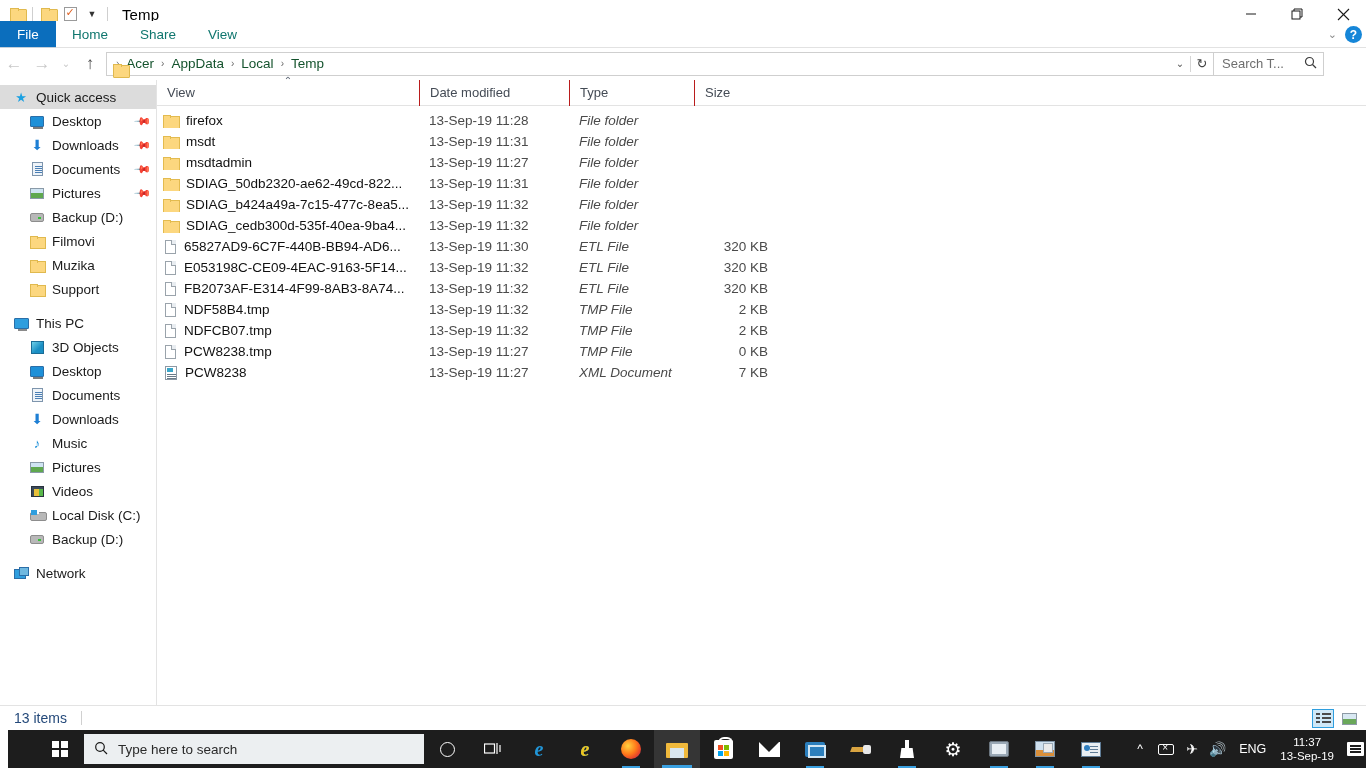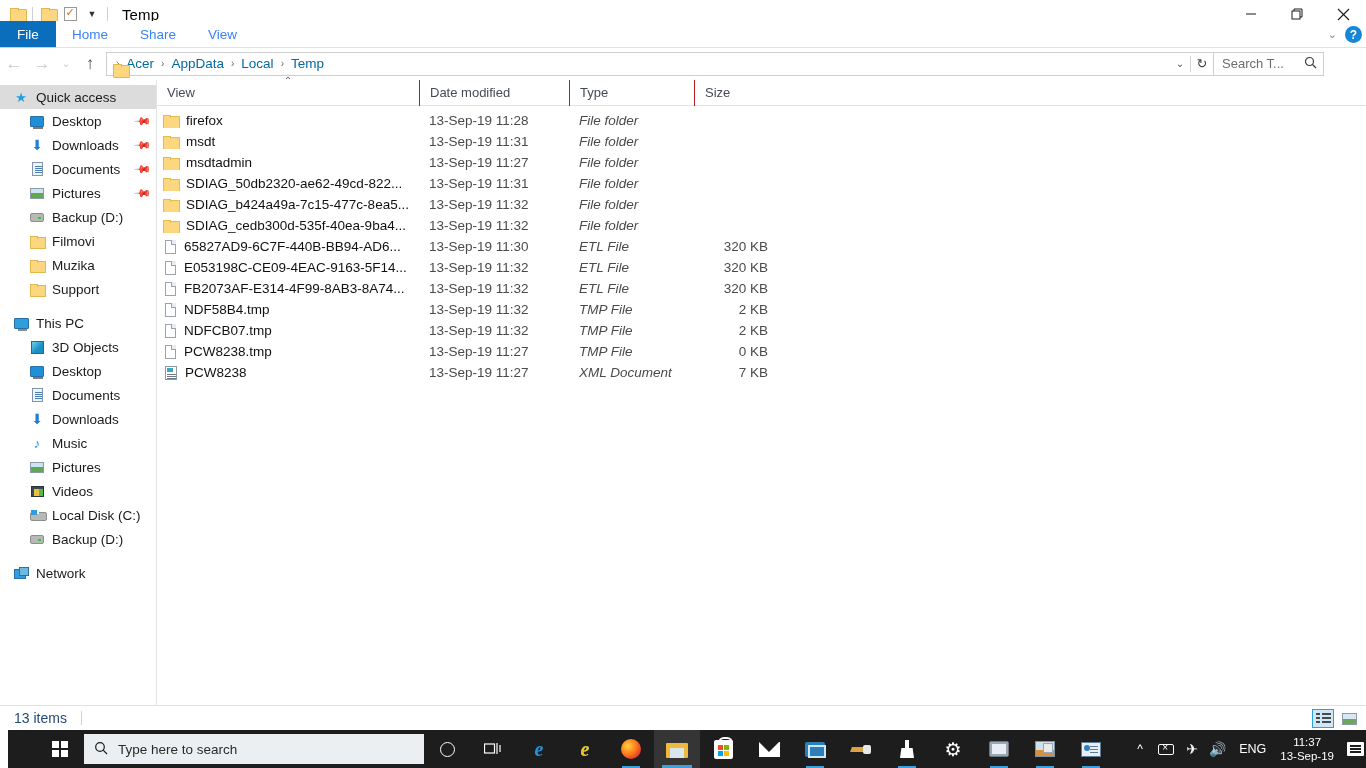--- a/index.html
+++ b/index.html
@@ -53,21 +53,21 @@
     font-size: 13px; color: #1a1a1a;
   }
   .wc svg { display:block; }
 
   
   .ribbon {
     position: absolute; top: 21px; left: 0; width: 1366px; height: 27px;
     background: #ffffff; display: flex; align-items: flex-start;
   }
   .rtab {
-    height: 27px; line-height: 27px; font-size: 13.5px; color: #3b82f6;
+    height: 27px; line-height: 27px; font-size: 13.5px; color: #0f766e;
     padding: 0 16px; text-align: center;
   }
   .rtab.file {
     background: #0b6ebd; color: #ffffff; width: 56px; padding: 0;
   }
   .ribbon-underline {
     position: absolute; top: 47px; left: 0; width: 1366px; height: 1px; background: #dededede;
   }
   .help-area {
     position: absolute; right: 4px; top: 26px; display: flex; align-items: center; gap: 8px;
@@ -88,21 +88,21 @@
     font-size: 17px; color: #c8c8c8;
   }
   .navbtn.active { color: #4a4a4a; }
   .navbtn.small { width: 20px; font-size: 10px; }
   .addrbar {
     flex: 0 0 auto; width: 1108px; height: 24px; border: 1px solid #cfcfcf; background: #fff;
     display: flex; align-items: center; margin-left: 2px; position: relative;
   }
   .crumb-folder { margin-left: 6px; margin-right: 2px; }
   .crumb {
-    font-size: 13.5px; color: #0369a1; padding: 0 6px; line-height: 22px; white-space: nowrap;
+    font-size: 13.5px; color: #14532d; padding: 0 6px; line-height: 22px; white-space: nowrap;
   }
   .crumb-sep { color: #6a6a6a; font-size: 10px; padding: 0 1px; }
   .addr-right {
     position: absolute; right: 0; top: 0; height: 22px; display: flex; align-items: center;
   }
   .addr-caret { width: 20px; text-align: center; font-size: 10px; color: #555; }
   .addr-divider { width:1px; height:16px; background:#d5d5d5; }
   .addr-refresh { width: 22px; text-align: center; font-size: 13px; color: #444; }
   .searchbox {
     width: 110px; height: 24px; border: 1px solid #cfcfcf; border-left: none; background: #fff;

